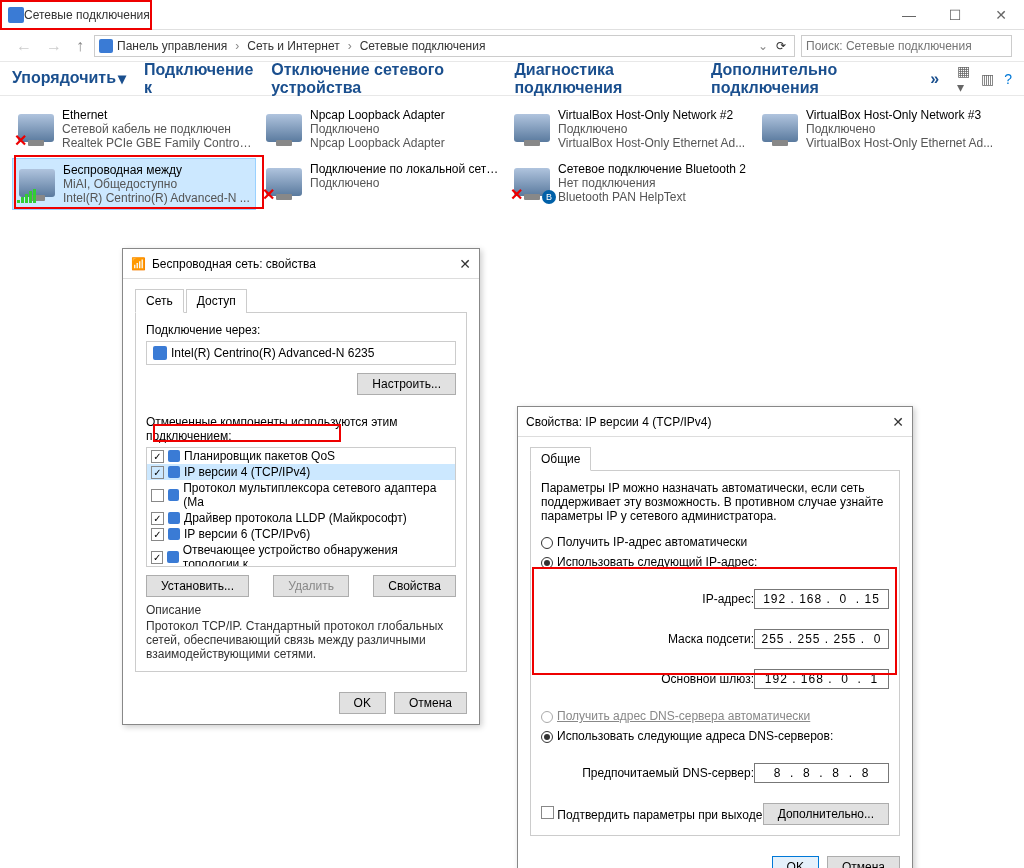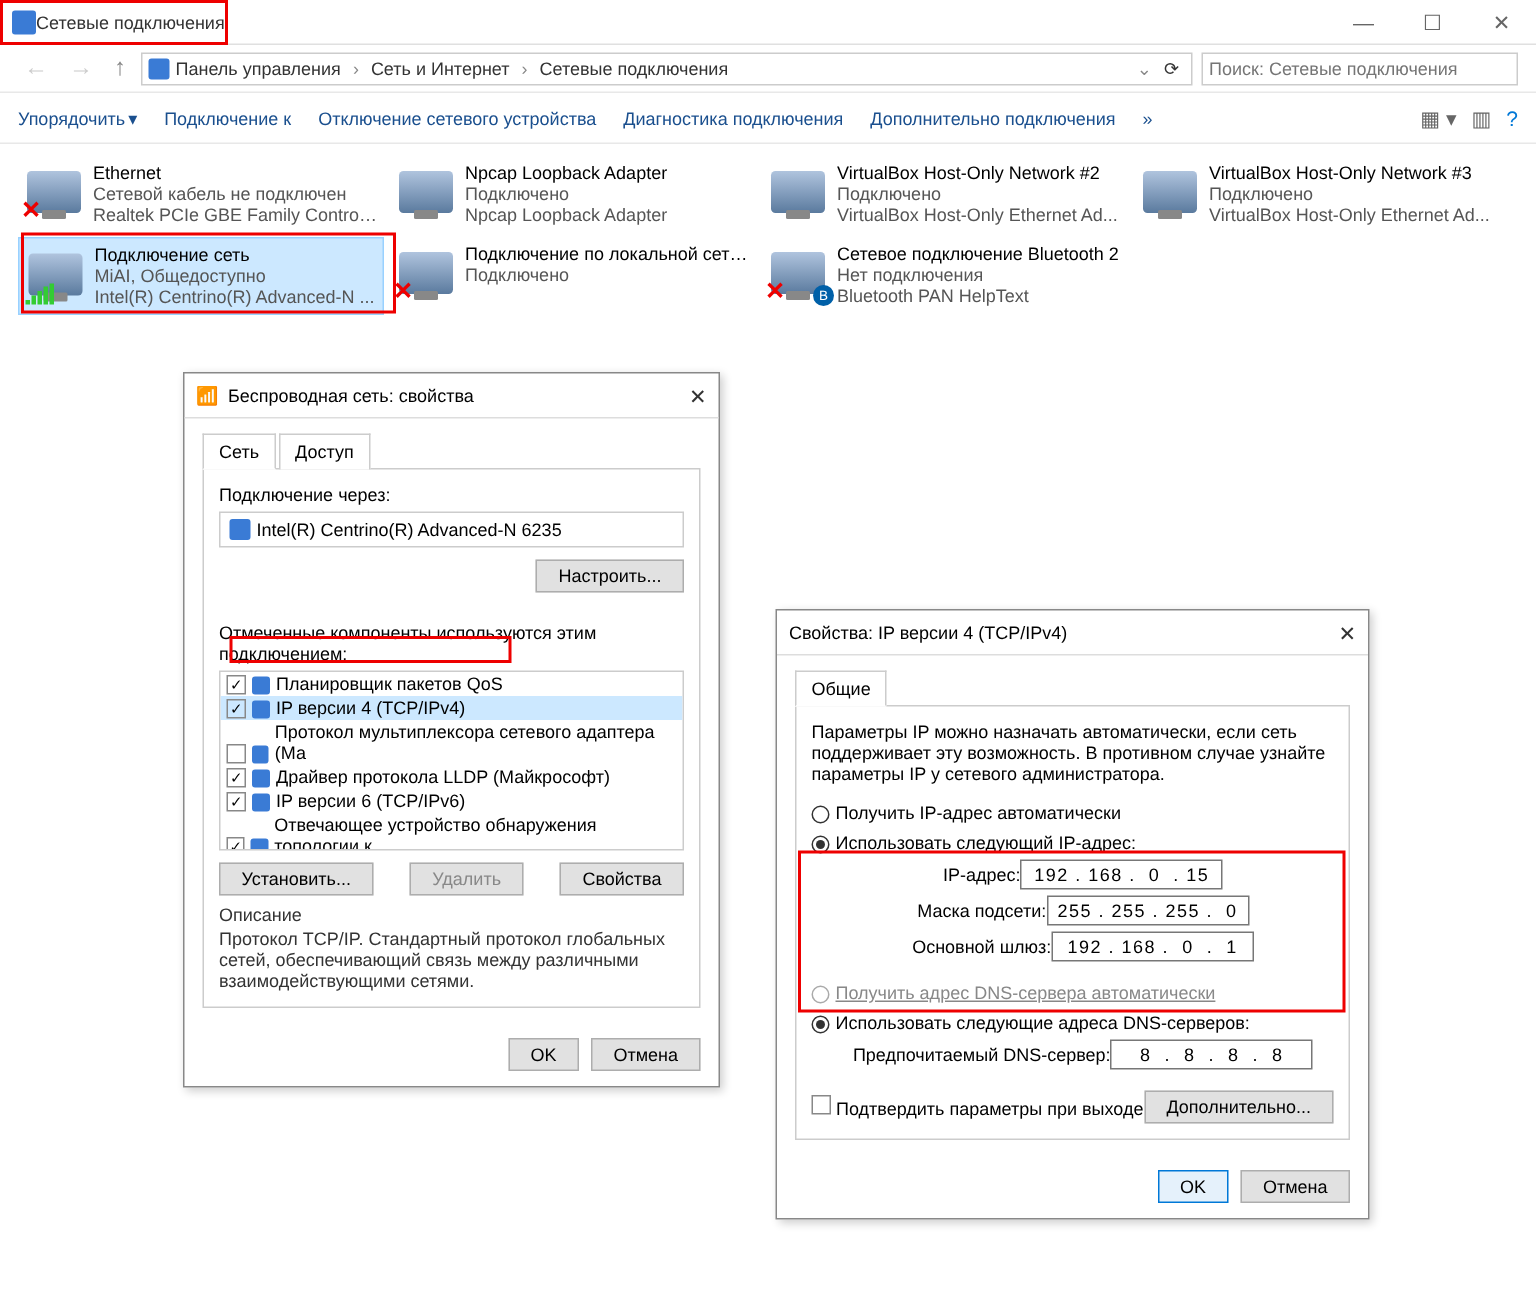--- a/index.html
+++ b/index.html
@@ -17,21 +17,21 @@
 .nav-arrow { color: #888; font-size: 16px; padding: 0 4px; }
 .nav-arrow.disabled { color: #ccc; }
 .addr-box { flex: 1; display: flex; align-items: center; border: 1px solid #ccc; height: 22px; padding: 0 4px; gap: 4px; }
 .addr-box .sep { color: #888; margin: 0 4px; }
 .addr-box span { color: #333; font-size: 12px; }
 .addr-refresh { color: #888; padding: 0 4px; }
 .search-box { width: 211px; border: 1px solid #ccc; height: 22px; padding: 0 4px; color: #888; font-size: 12px; display: flex; align-items: center; }
 
 
 .toolbar { height: 34px; display: flex; align-items: center; padding: 0 12px; gap: 18px; border-bottom: 1px solid #e8e8e8; }
-.toolbar-item { color: #1a4f8e; font-size: 12px; display: flex; align-items: flex-start; gap: 2px; }
+.toolbar-item { color: #1a4f8e; font-size: 16px; display: flex; align-items: flex-start; gap: 2px; font-weight: bold; }
 .toolbar-right { margin-left: auto; display: flex; gap: 10px; align-items: center; }
 .toolbar-icon { color: #666; font-size: 14px; }
 
 
 .connections { padding: 8px 12px; display: grid; grid-template-columns: repeat(auto-fill, 244px); gap: 4px; }
 .conn { display: flex; gap: 6px; padding: 4px; width: 244px; }
 .conn.selected { background: #cce8ff; border: 1px solid #99d1ff; }
 .conn-icon { width: 40px; height: 40px; flex-shrink: 0; display:flex; align-items:center; justify-content:center; }
 .conn-text { display: flex; flex-direction: column; font-size: 12px; overflow: hidden; }
 .conn-text .name { color: #000; white-space: nowrap; overflow: hidden; text-overflow: ellipsis; }
@@ -48,40 +48,40 @@
 .tabs { display: flex; gap: 2px; margin-bottom: -1px; }
 .tab { padding: 4px 10px; border: 1px solid #ccc; border-bottom: none; background: #fff; font-size: 12px; }
 .tab.active { border-bottom: 1px solid #fff; z-index: 1; position: relative; }
 .tab-panel { border: 1px solid #ccc; padding: 10px; }
 
 .adapter-box { border: 1px solid #ccc; padding: 4px 6px; margin: 4px 0 8px; display: flex; align-items: center; gap: 4px; }
 .btn { border: 1px solid #adadad; background: #e1e1e1; padding: 3px 14px; font-size: 12px; }
 .btn.disabled { color: #888; }
 
 .component-list { border: 1px solid #ccc; height: 120px; overflow: hidden; margin: 4px 0; background: #fff; }
-.comp-row { display: flex; align-items: flex-end; padding: 1px 4px; gap: 4px; font-size: 12px; }
+.comp-row { display: flex; align-items: center; padding: 1px 4px; gap: 4px; font-size: 12px; }
 .comp-row.selected { background: #cce8ff; }
 .checkbox { width: 13px; height: 13px; border: 1px solid #888; display: inline-flex; align-items: center; justify-content: center; font-size: 10px; }
 .checkbox.checked::after { content: "✓"; color: #000; }
 .checkbox.unchecked {  }
 
 .desc-box { font-size: 12px; color: #333; margin-top: 6px; }
 .desc-box .label { margin-bottom: 2px; }
 
 .btn-row { display: flex; gap: 8px; justify-content: flex-end; padding: 10px 12px; }
 
 
 .radio { width: 12px; height: 12px; border: 1px solid #333; border-radius: 50%; display: inline-flex; align-items: center; justify-content: center; margin-right: 4px; vertical-align: middle; }
 .radio.selected::after { content: ""; width: 6px; height: 6px; background: #333; border-radius: 50%; }
 .radio.disabled { border-color: #aaa; }
 .radio-label { font-size: 12px; }
 .radio-label.disabled { color: #888; text-decoration: underline; }
 
 .ip-field { border: 1px solid #777; width: 135px; padding: 2px 6px; font-size: 12px; text-align: center; letter-spacing: 1px; }
-.field-row { display: flex; justify-content: center; align-items: center; margin: 4px 0; padding-left: 14px; }
+.field-row { display: flex; justify-content: flex-end; align-items: center; margin: 20px 0; padding-left: 14px; }
 .field-row label { font-size: 12px; }
 
 .groupbox { margin: 8px 0; }
 .red-box { border: 2px solid #e00; pointer-events: none; position: absolute; }
 
 .mini-icon { display:inline-block; width:16px; height:16px; background:#3a7bd5; border-radius:2px; }
 .net-device { width:36px; height:28px; background:linear-gradient(#b0c4de,#5a7a9e); border-radius:3px; position:relative; }
 .net-device::after { content:""; position:absolute; bottom:-4px; left:10px; width:16px; height:6px; background:#888; border-radius:1px; }
 .sig-bars { display:flex; align-items:flex-end; gap:1px; height:14px; position:absolute; bottom:0; left:0;}
 .sig-bars span { width:3px; background:#3c3; }
@@ -181,21 +181,21 @@
         <div class="net-device"></div>
         <div class="sig-bars">
           <span></span>
           <span></span>
           <span></span>
           <span></span>
           <span></span>
         </div>
       </div>
     <div class="conn-text">
-      <span class="name">Подключение сеть</span>
+      <span class="name">Беспроводная между</span>
       <span class="line">MiAI, Общедоступно</span>
       <span class="line">Intel(R) Centrino(R) Advanced-N ...</span>
     </div>
     </div>
     <div class="conn">
       <div class="conn-icon" style="position:relative">
         <div class="net-device"></div>
         <span class="redx">✕</span>
       </div>
     <div class="conn-text">

